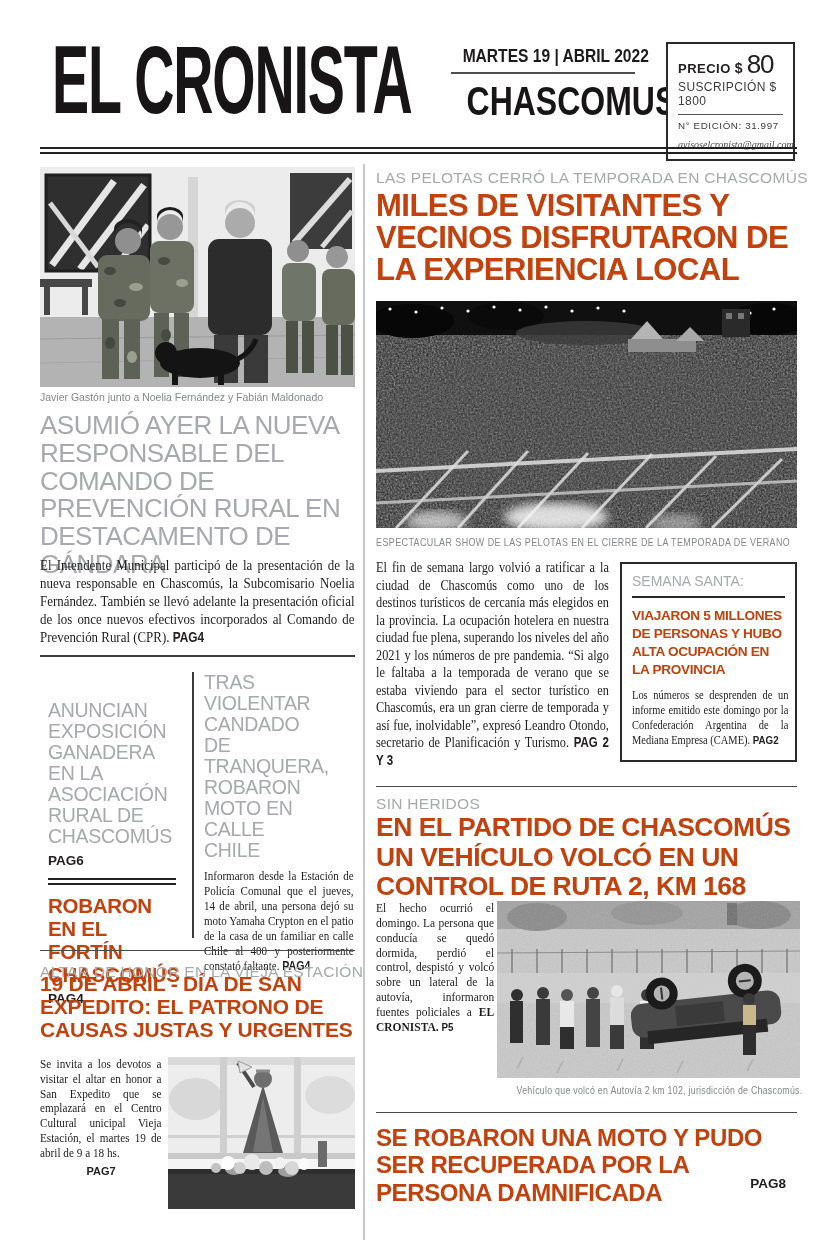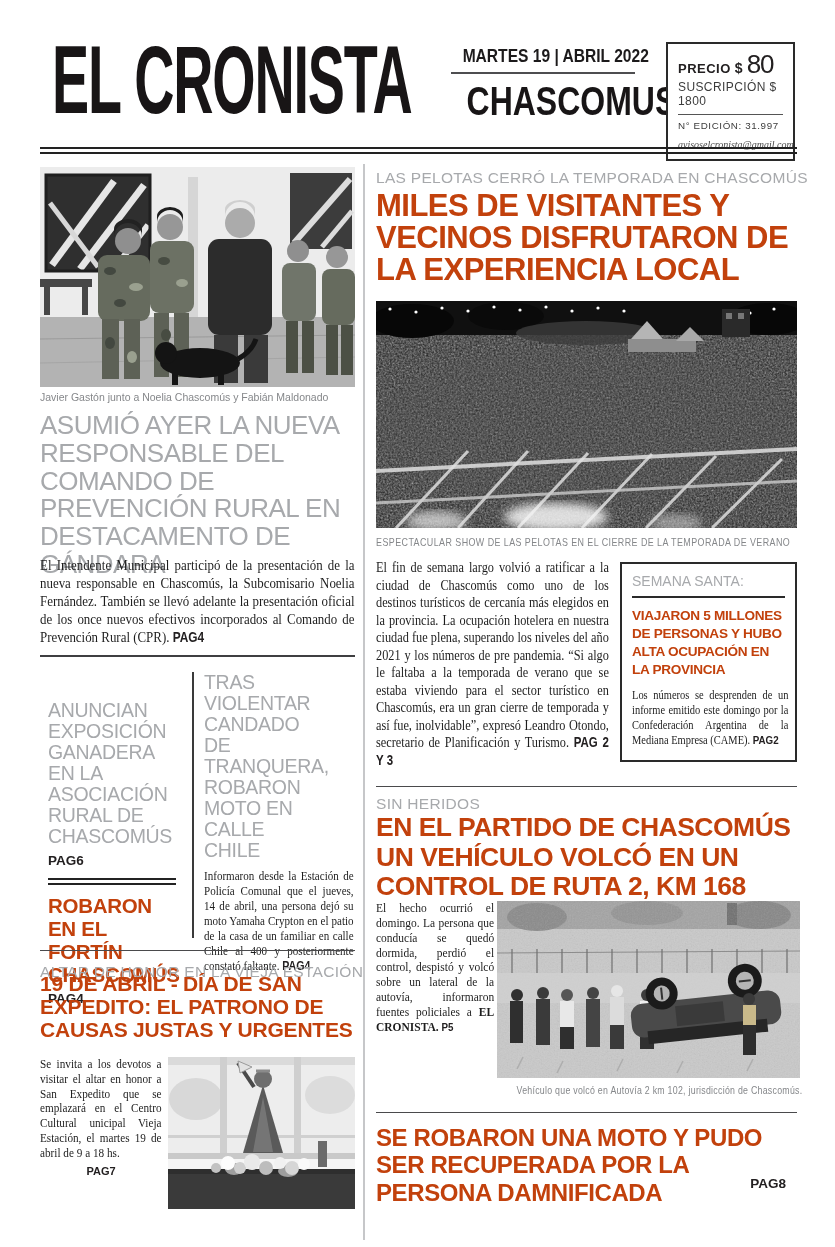--- a/index.html
+++ b/index.html
@@ -122,21 +122,21 @@
       <rect x="286" y="158" width="12" height="50" fill="#4c5045"></rect>
       <rect x="301" y="158" width="12" height="50" fill="#4c5045"></rect>
 
       <ellipse cx="160" cy="196" rx="40" ry="15" fill="#141414"></ellipse>
       <circle cx="126" cy="186" r="11" fill="#141414"></circle>
       <rect x="132" y="202" width="6" height="16" fill="#141414"></rect>
       <rect x="178" y="202" width="6" height="16" fill="#141414"></rect>
       <path d="M198,192 q14,-8 18,-20" stroke="#141414" stroke-width="5" fill="none"></path>
     </svg>
   </div>
-  <div class="abs caption" style="left:40px;top:391px;width:315px;">Javier Gastón junto a Noelia Chascomús y Fabián Maldonado</div>
+  <div class="abs caption" style="left:40px;top:391px;width:315px;">Javier Gastón junto a Noelia Fernández y Fabián Maldonado</div>
 
   <div class="abs gray-head" style="left:40px;top:412px;width:315px;font-size:26px;line-height:1.07;letter-spacing:-0.5px;">ASUMIÓ AYER LA NUEVA RESPONSABLE DEL COMANDO DE PREVENCIÓN RURAL EN DESTACAMENTO DE GÁNDARA</div>
   <div class="abs" style="left:40px;top:556px;width:315px;">
     <div class="serif squeeze" style="width:370px;transform:scaleX(.85);font-size:15.2px;line-height:1.18;">
       <span>El Intendente Municipal participó de la presentación de la nueva responsable en Chascomús, la Subcomisario Noelia Fernández. También se llevó adelante la presentación oficial de los once nuevos efectivos incorporados al Comando de Prevención Rural (CPR).</span>
       <strong class="pag" style="font-size:14px;">PAG4</strong>
     </div>
   </div>
 
   <div class="abs rule-dark" style="left:40px;top:655px;width:315px;"></div>

